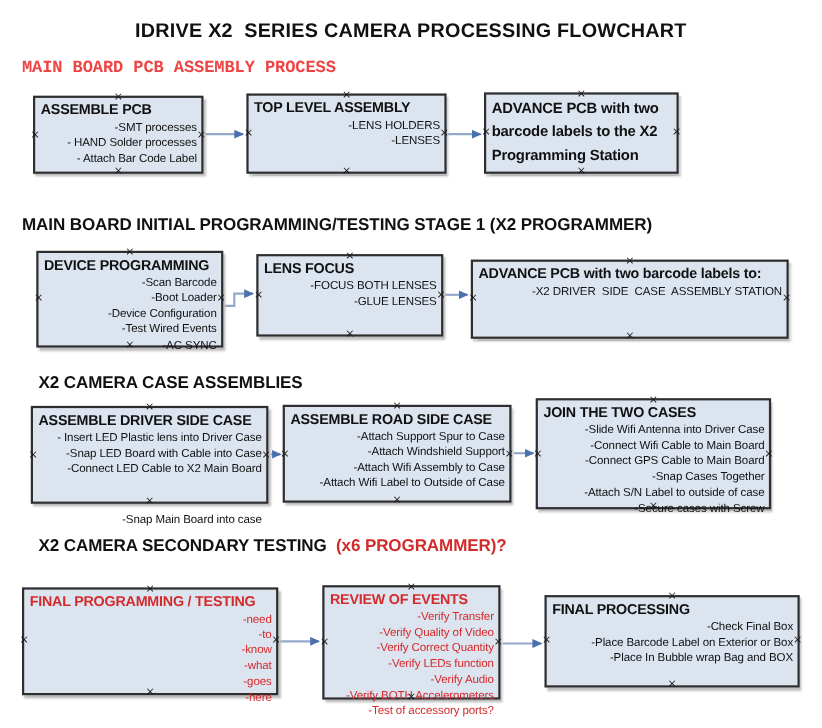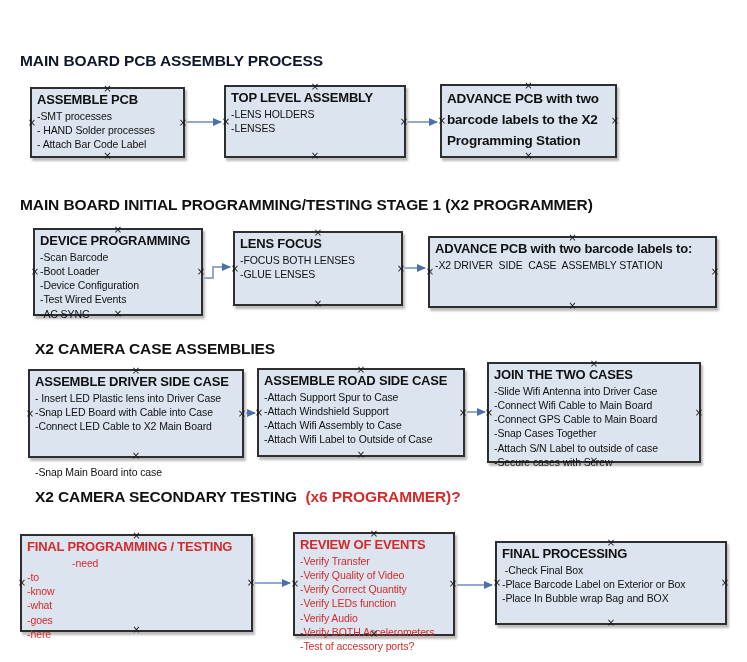--- a/index.html
+++ b/index.html
@@ -46,51 +46,53 @@
   }
   .box-title.solo{
     font-size:13.5px;
     line-height:1.55;
   }
   .box-item{
     font-size:10.5px;
     line-height:1.35;
     letter-spacing:-0.1px;
     white-space:pre-wrap;
+    text-align:right;
   }
   .handle{
     position:absolute;
     transform:translate(-50%,-50%);
     font-size:10px;
     line-height:1;
     color:#1a1a1a;
     font-family:"DejaVu Sans",sans-serif;
     pointer-events:none;
   }
 </style>
 </head>
 <body>
 
 <div id="stage">
+  <div id="page-title">IDRIVE X2  SERIES CAMERA PROCESSING FLOWCHART</div>
   <svg id="arrows" width="747" height="662">
     <defs>
       <marker id="ah" markerWidth="9" markerHeight="8" refX="8" refY="4" orient="auto" markerUnits="userSpaceOnUse">
         <path id="ah-path" d="M0,0 L9,4 L0,8 Z" fill="#4a70ad"></path>
       </marker>
     </defs>
   <polyline points="186,122 221,122" fill="none" stroke="#92a9cc" stroke-width="2" marker-end="url(#ah)"></polyline>
       <polyline points="407,122 437,122" fill="none" stroke="#92a9cc" stroke-width="2" marker-end="url(#ah)"></polyline>
       <polyline points="204,278 213,278 213,267 230,267" fill="none" stroke="#92a9cc" stroke-width="2" marker-end="url(#ah)"></polyline>
       <polyline points="404,268 425,268" fill="none" stroke="#92a9cc" stroke-width="2" marker-end="url(#ah)"></polyline>
       <polyline points="246,413 255,413" fill="none" stroke="#92a9cc" stroke-width="2" marker-end="url(#ah)"></polyline>
       <polyline points="467,412 485,412" fill="none" stroke="#92a9cc" stroke-width="2" marker-end="url(#ah)"></polyline>
       <polyline points="254,583 290,583" fill="none" stroke="#92a9cc" stroke-width="2" marker-end="url(#ah)"></polyline>
       <polyline points="457,585 492,585" fill="none" stroke="#92a9cc" stroke-width="2" marker-end="url(#ah)"></polyline>
     </svg>
-<div class="section-heading" style="left: 20px; top: 52px;"><span style="color: #0f172a;">MAIN BOARD PCB ASSEMBLY PROCESS</span></div>
+<div class="section-heading" style="left: 20px; top: 52px;"><span style="color: #ef4444; font-family: Liberation Mono, monospace;">MAIN BOARD PCB ASSEMBLY PROCESS</span></div>
     <div class="flow-box" style="left: 30px; top: 87px; width: 155px; height: 71px;">
       <div class="box-title" style="color: rgb(17, 17, 17);">ASSEMBLE PCB</div>
       <div class="box-item" style="color: rgb(17, 17, 17);">-SMT processes</div>
       <div class="box-item" style="color: rgb(17, 17, 17);">- HAND Solder processes</div>
       <div class="box-item" style="color: rgb(17, 17, 17);">- Attach Bar Code Label</div>
       <span class="handle" style="left: 50%; top: 0%;">×</span>
       <span class="handle" style="left: 50%; top: 100%;">×</span>
       <span class="handle" style="left: 0%; top: 50%;">×</span>
       <span class="handle" style="left: 100%; top: 50%;">×</span>
     </div>

